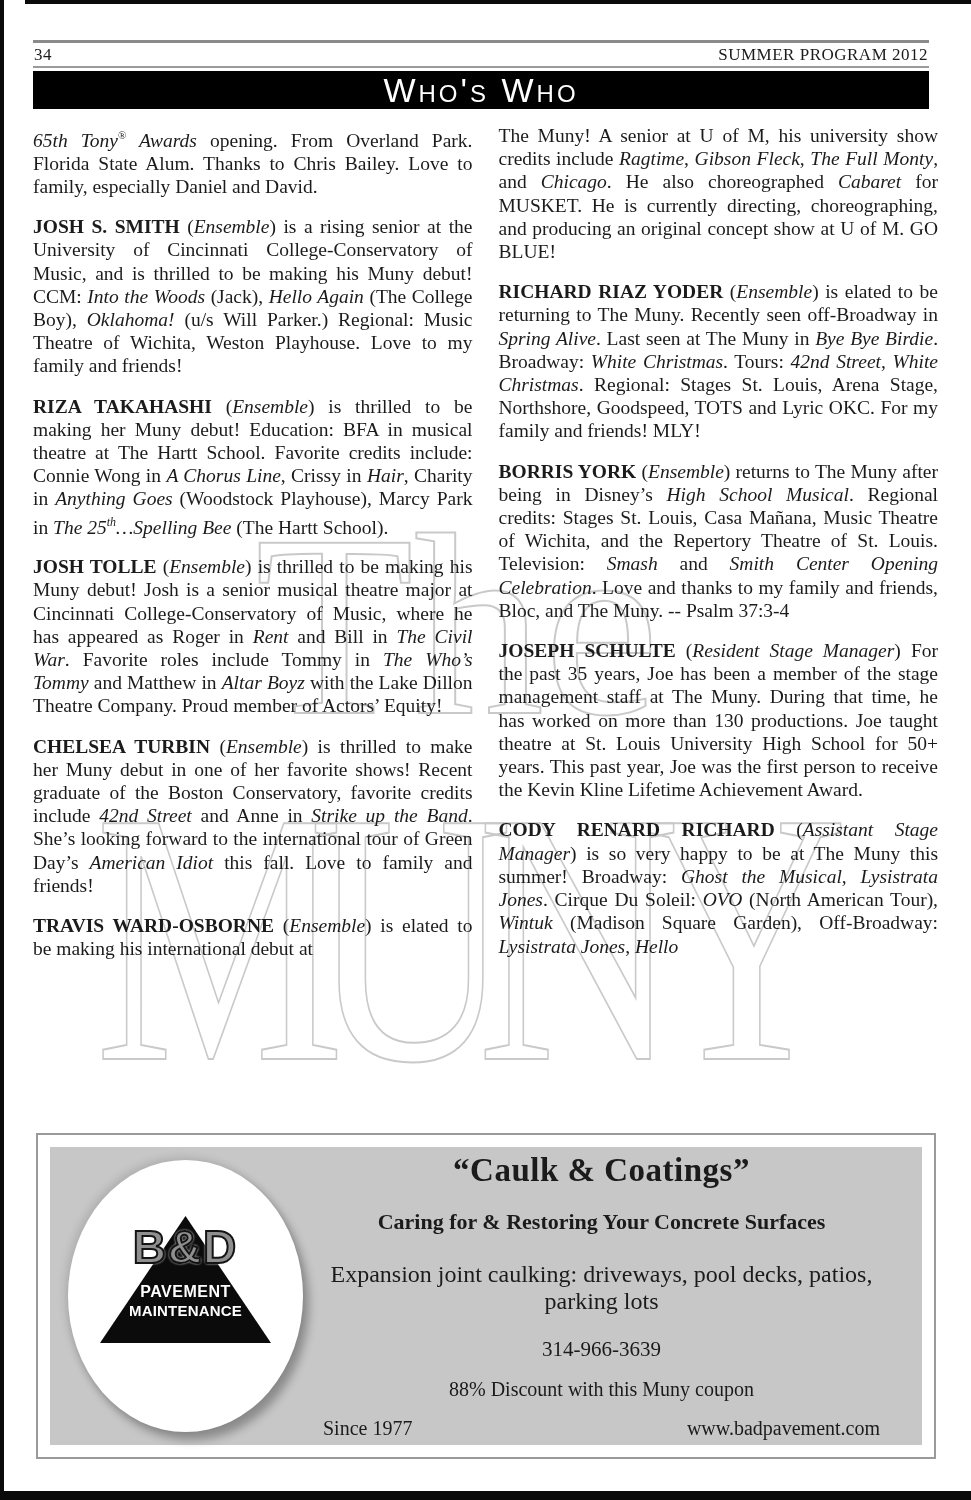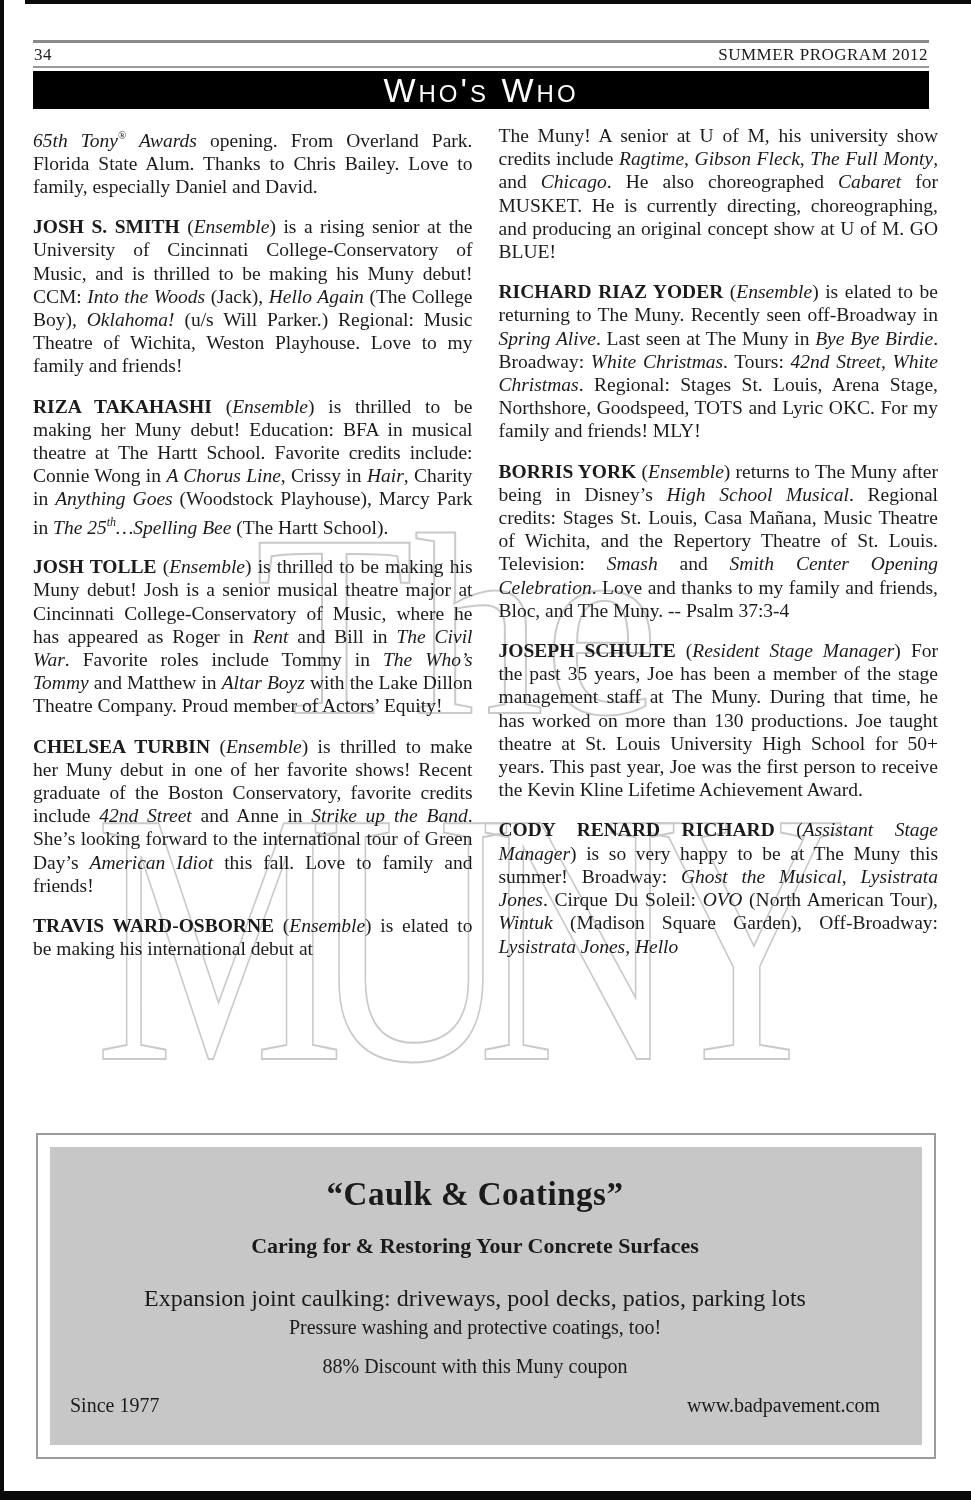--- a/index.html
+++ b/index.html
@@ -98,25 +98,31 @@
         <p><span class="s-n">The Muny! A senior at U of M, his university show credits include </span><span class="s-i">Ragtime</span><span class="s-n">, </span><span class="s-i">Gibson Fleck</span><span class="s-n">, </span><span class="s-i">The Full Monty</span><span class="s-n">, and </span><span class="s-i">Chicago</span><span class="s-n">. He also choreographed </span><span class="s-i">Cabaret</span><span class="s-n"> for MUSKET. He is currently directing, choreographing, and producing an original concept show at U of M. GO BLUE!</span></p>
         <p><span class="s-b">RICHARD RIAZ YODER</span><span class="s-n"> (</span><span class="s-i">Ensemble</span><span class="s-n">) is elated to be returning to The Muny. Recently seen off-Broadway in </span><span class="s-i">Spring Alive</span><span class="s-n">. Last seen at The Muny in </span><span class="s-i">Bye Bye Birdie</span><span class="s-n">. Broadway: </span><span class="s-i">White Christmas</span><span class="s-n">. Tours: </span><span class="s-i">42nd Street</span><span class="s-n">, </span><span class="s-i">White Christmas</span><span class="s-n">. Regional: Stages St. Louis, Arena Stage, Northshore, Goodspeed, TOTS and Lyric OKC. For my family and friends! MLY!</span></p>
         <p><span class="s-b">BORRIS YORK</span><span class="s-n"> (</span><span class="s-i">Ensemble</span><span class="s-n">) returns to The Muny after being in Disney’s </span><span class="s-i">High School Musical</span><span class="s-n">. Regional credits: Stages St. Louis, Casa Mañana, Music Theatre of Wichita, and the Repertory Theatre of St. Louis. Television: </span><span class="s-i">Smash</span><span class="s-n"> and </span><span class="s-i">Smith Center Opening Celebration</span><span class="s-n">. Love and thanks to my family and friends, Bloc, and The Muny. -- Psalm 37:3-4</span></p>
         <p><span class="s-b">JOSEPH SCHULTE</span><span class="s-n"> (</span><span class="s-i">Resident Stage Manager</span><span class="s-n">) For the past 35 years, Joe has been a member of the stage management staff at The Muny. During that time, he has worked on more than 130 productions. Joe taught theatre at St. Louis University High School for 50+ years. This past year, Joe was the first person to receive the Kevin Kline Lifetime Achievement Award.</span></p>
         <p><span class="s-b">CODY RENARD RICHARD</span><span class="s-n"> (</span><span class="s-i">Assistant Stage Manager</span><span class="s-n">) is so very happy to be at The Muny this summer! Broadway: </span><span class="s-i">Ghost the Musical</span><span class="s-n">, </span><span class="s-i">Lysistrata Jones</span><span class="s-n">. Cirque Du Soleil: </span><span class="s-i">OVO</span><span class="s-n"> (North American Tour), </span><span class="s-i">Wintuk</span><span class="s-n"> (Madison Square Garden), Off-Broadway: </span><span class="s-i">Lysistrata Jones</span><span class="s-n">, </span><span class="s-i">Hello</span></p>
       </section>
   </main>
 
   <div class="ad-frame">
     <div class="ad-panel">
+      <div class="ad-logo">
+        <div class="logo-tri"></div>
+        <div class="logo-brand">B&amp;D</div>
+        <div class="logo-l1">PAVEMENT</div>
+        <div class="logo-l2">MAINTENANCE</div>
+      </div>
       <div class="ad-content">
         <div class="ad-headline">“Caulk &amp; Coatings”</div>
         <div class="ad-subhead">Caring for &amp; Restoring Your Concrete Surfaces</div>
         <div class="ad-line1">Expansion joint caulking: driveways, pool decks, patios, parking lots</div>
-        <div class="ad-line2">Pressure washing and protective coatings, too!</div>
+        <div class="ad-phone">314-966-3639</div>
         <div class="ad-coupon">88% Discount with this Muny coupon</div>
         <div class="ad-footer">
           <span>Since 1977</span>
           <span>www.badpavement.com</span>
         </div>
       </div>
     </div>
   </div>
 
 </div>

